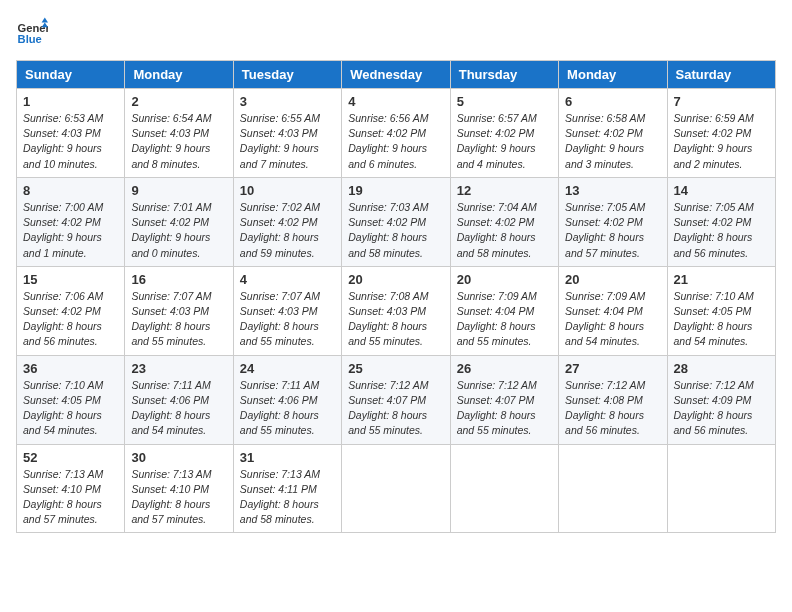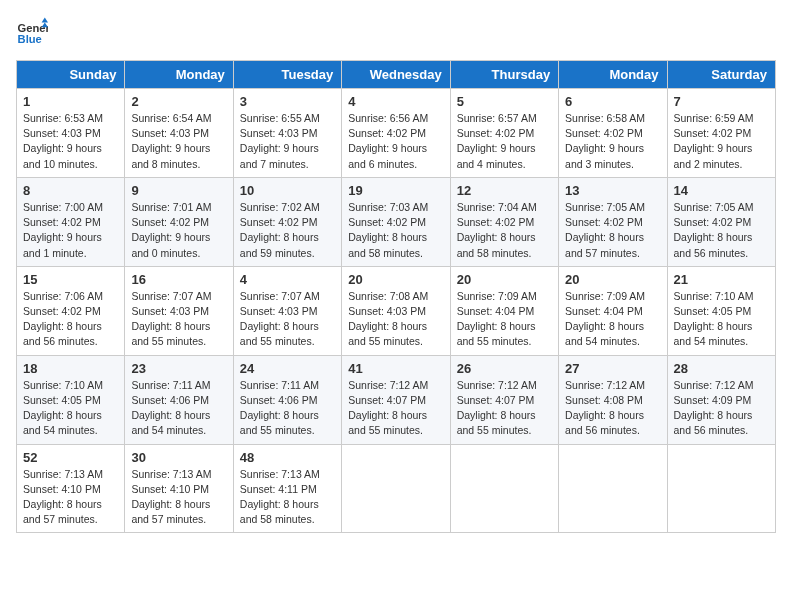--- a/index.html
+++ b/index.html
@@ -38,21 +38,21 @@
       color: #555;
     }
     .calendar {
       width: 100%;
       border-collapse: collapse;
       font-size: 10.5px;
     }
     .calendar th {
       background-color: #1a73c8;
       color: #fff;
-      text-align: right;
+      text-align: left;
       padding: 6px 8px;
       font-size: 13px;
       font-weight: bold;
       border: 1px solid #ccc;
     }
     .calendar td {
       border: 1px solid #ccc;
       vertical-align: top;
       padding: 5px 6px;
       width: 108px;
@@ -66,20 +66,21 @@
       font-size: 13px;
       font-weight: bold;
       color: #333;
       display: block;
       margin-bottom: 2px;
     }
     .day-info {
       color: #333;
       line-height: 1.45;
       font-size: 10.5px;
+      font-style: italic;
     }
     .empty-cell {
       background: #fff !important;
     }
   </style>
 </head>
 <body>
 
 <div class="header">
   <div class="logo">
@@ -198,33 +199,33 @@
           <span class="day-num">20</span>
           <div class="day-info">Sunrise: 7:09 AM<br>Sunset: 4:04 PM<br>Daylight: 8 hours and 54 minutes.</div>
         </td>
         <td>
           <span class="day-num">21</span>
           <div class="day-info">Sunrise: 7:10 AM<br>Sunset: 4:05 PM<br>Daylight: 8 hours and 54 minutes.</div>
         </td>
       </tr>
       <tr>
         <td>
-          <span class="day-num">18</span>
+          <span class="day-num">36</span>
           <div class="day-info">Sunrise: 7:10 AM<br>Sunset: 4:05 PM<br>Daylight: 8 hours and 54 minutes.</div>
         </td>
         <td>
           <span class="day-num">23</span>
           <div class="day-info">Sunrise: 7:11 AM<br>Sunset: 4:06 PM<br>Daylight: 8 hours and 54 minutes.</div>
         </td>
         <td>
           <span class="day-num">24</span>
           <div class="day-info">Sunrise: 7:11 AM<br>Sunset: 4:06 PM<br>Daylight: 8 hours and 55 minutes.</div>
         </td>
         <td>
-          <span class="day-num">41</span>
+          <span class="day-num">25</span>
           <div class="day-info">Sunrise: 7:12 AM<br>Sunset: 4:07 PM<br>Daylight: 8 hours and 55 minutes.</div>
         </td>
         <td>
           <span class="day-num">26</span>
           <div class="day-info">Sunrise: 7:12 AM<br>Sunset: 4:07 PM<br>Daylight: 8 hours and 55 minutes.</div>
         </td>
         <td>
           <span class="day-num">27</span>
           <div class="day-info">Sunrise: 7:12 AM<br>Sunset: 4:08 PM<br>Daylight: 8 hours and 56 minutes.</div>
         </td>
@@ -236,21 +237,21 @@
       <tr>
         <td>
           <span class="day-num">52</span>
           <div class="day-info">Sunrise: 7:13 AM<br>Sunset: 4:10 PM<br>Daylight: 8 hours and 57 minutes.</div>
         </td>
         <td>
           <span class="day-num">30</span>
           <div class="day-info">Sunrise: 7:13 AM<br>Sunset: 4:10 PM<br>Daylight: 8 hours and 57 minutes.</div>
         </td>
         <td>
-          <span class="day-num">48</span>
+          <span class="day-num">31</span>
           <div class="day-info">Sunrise: 7:13 AM<br>Sunset: 4:11 PM<br>Daylight: 8 hours and 58 minutes.</div>
         </td>
         <td class="empty-cell"></td>
         <td class="empty-cell"></td>
         <td class="empty-cell"></td>
         <td class="empty-cell"></td>
       </tr>
     </tbody>
 </table>
 

